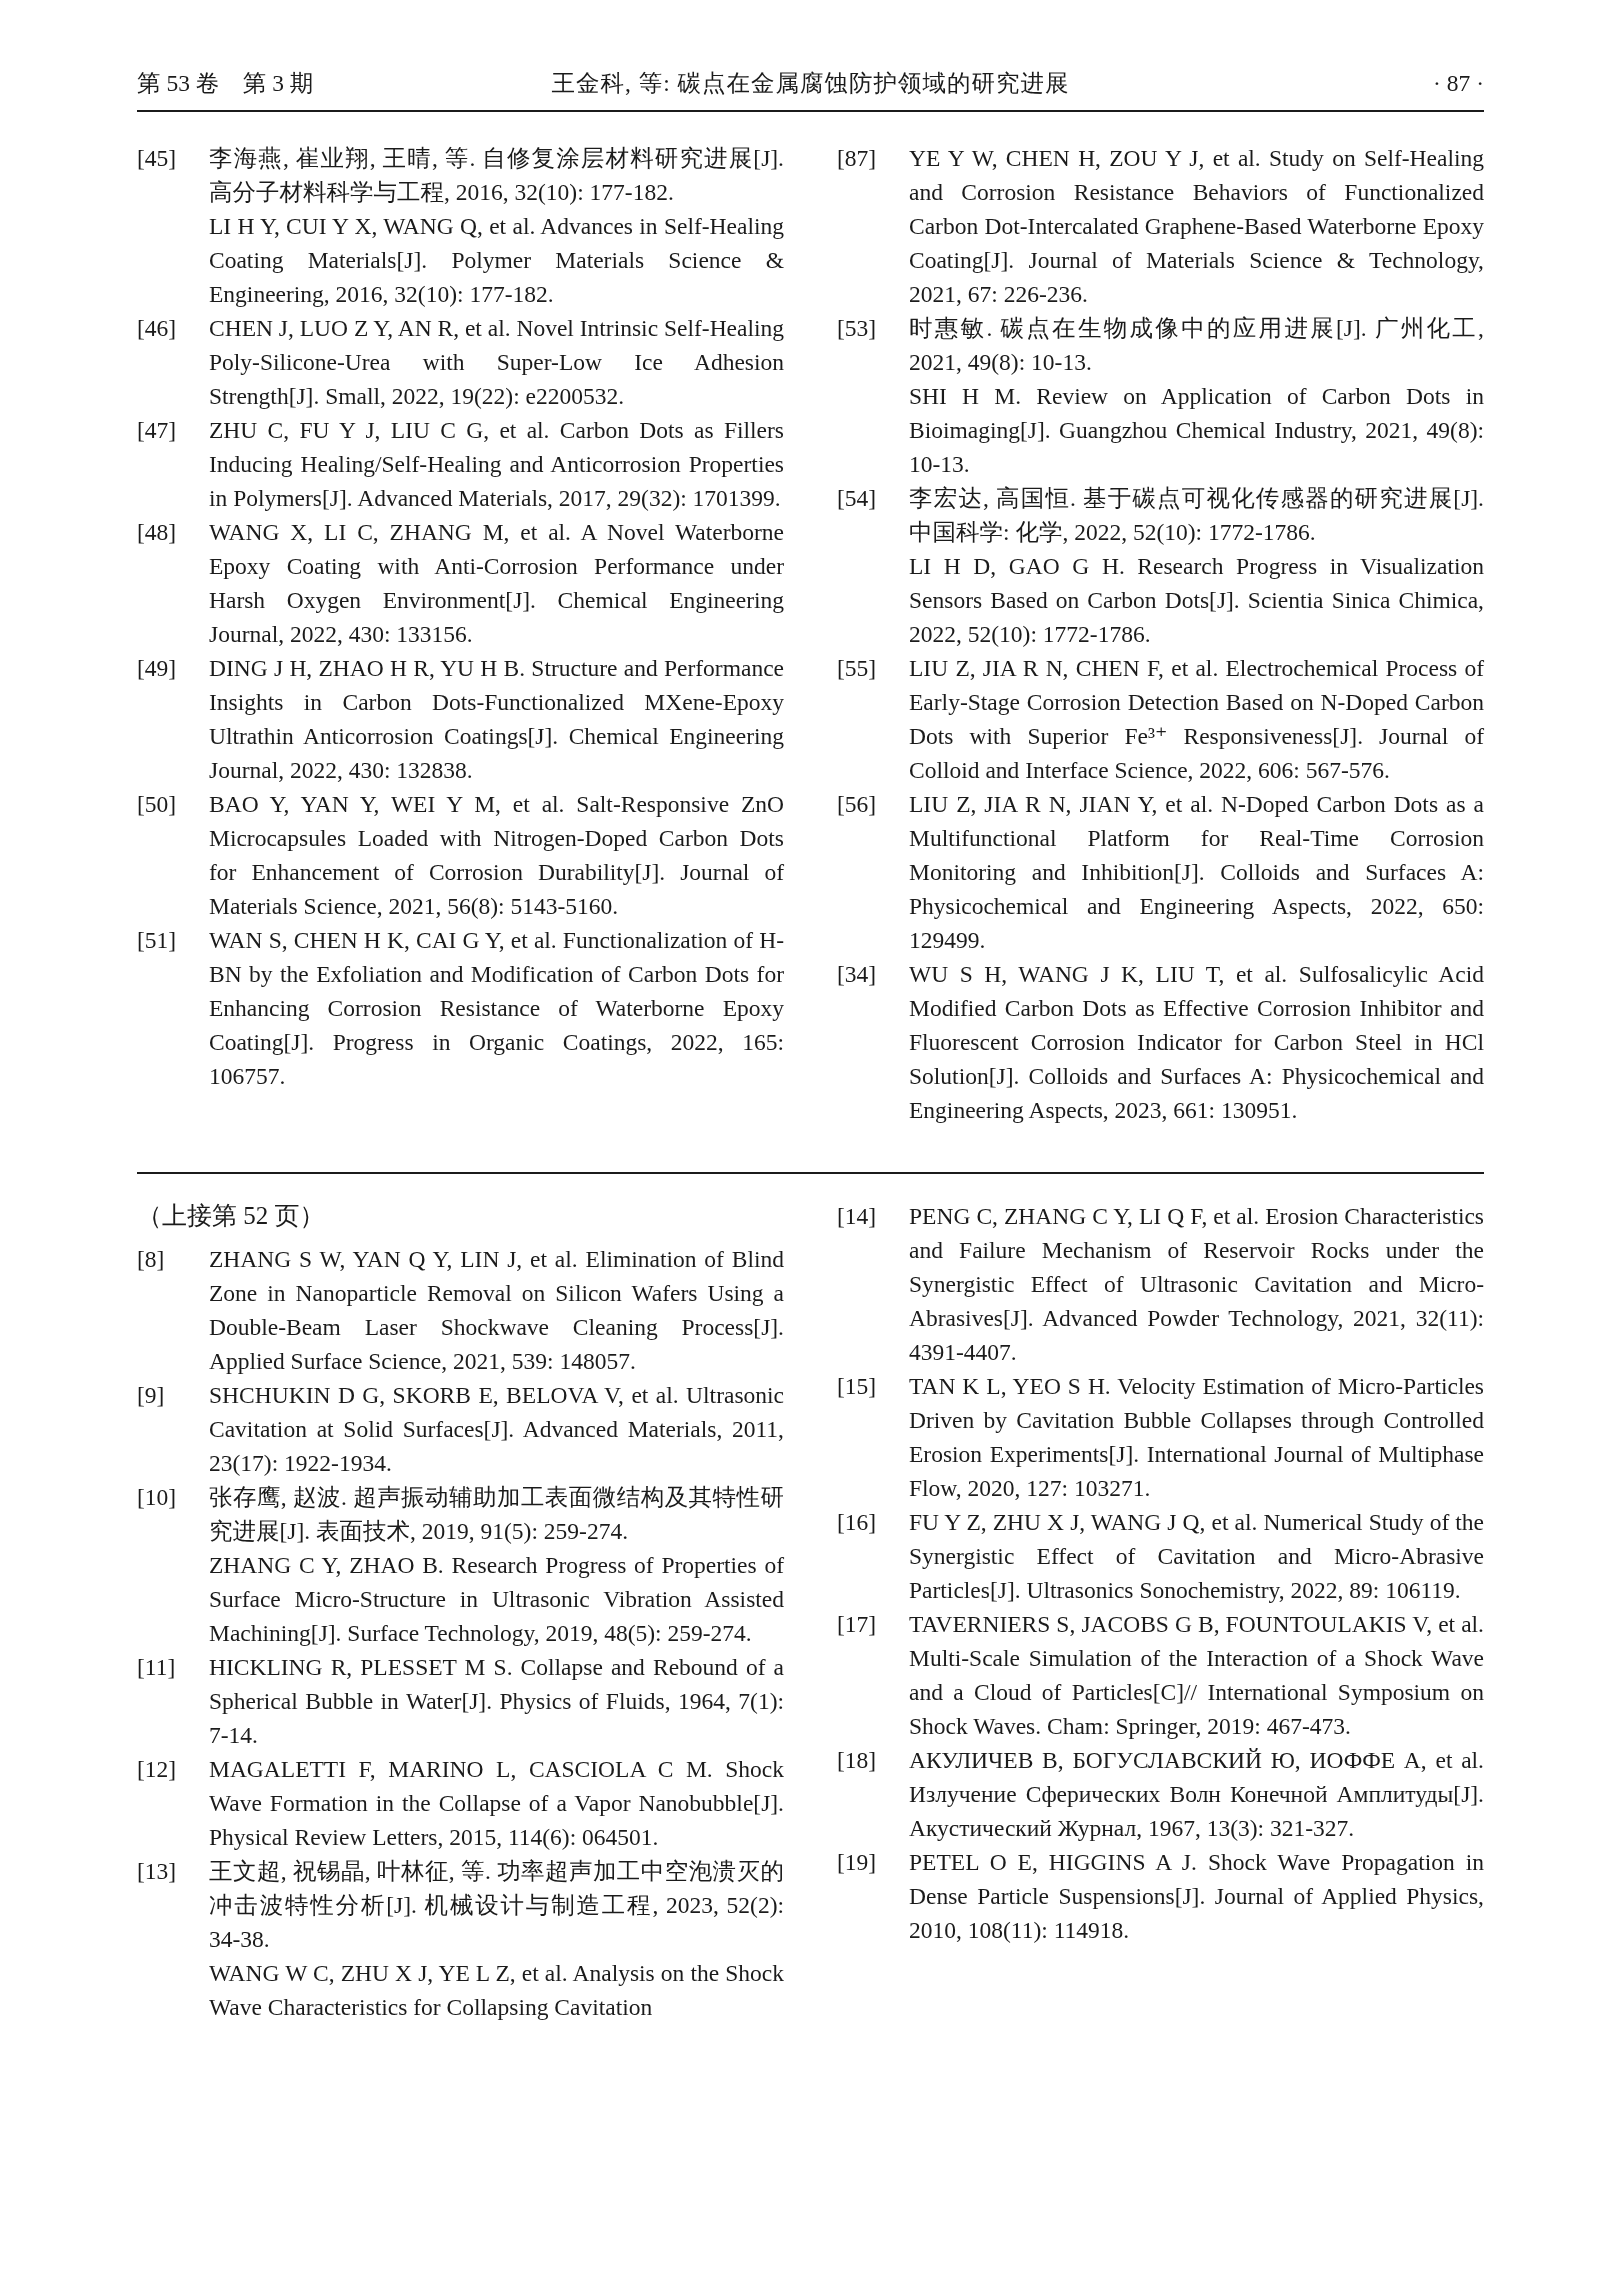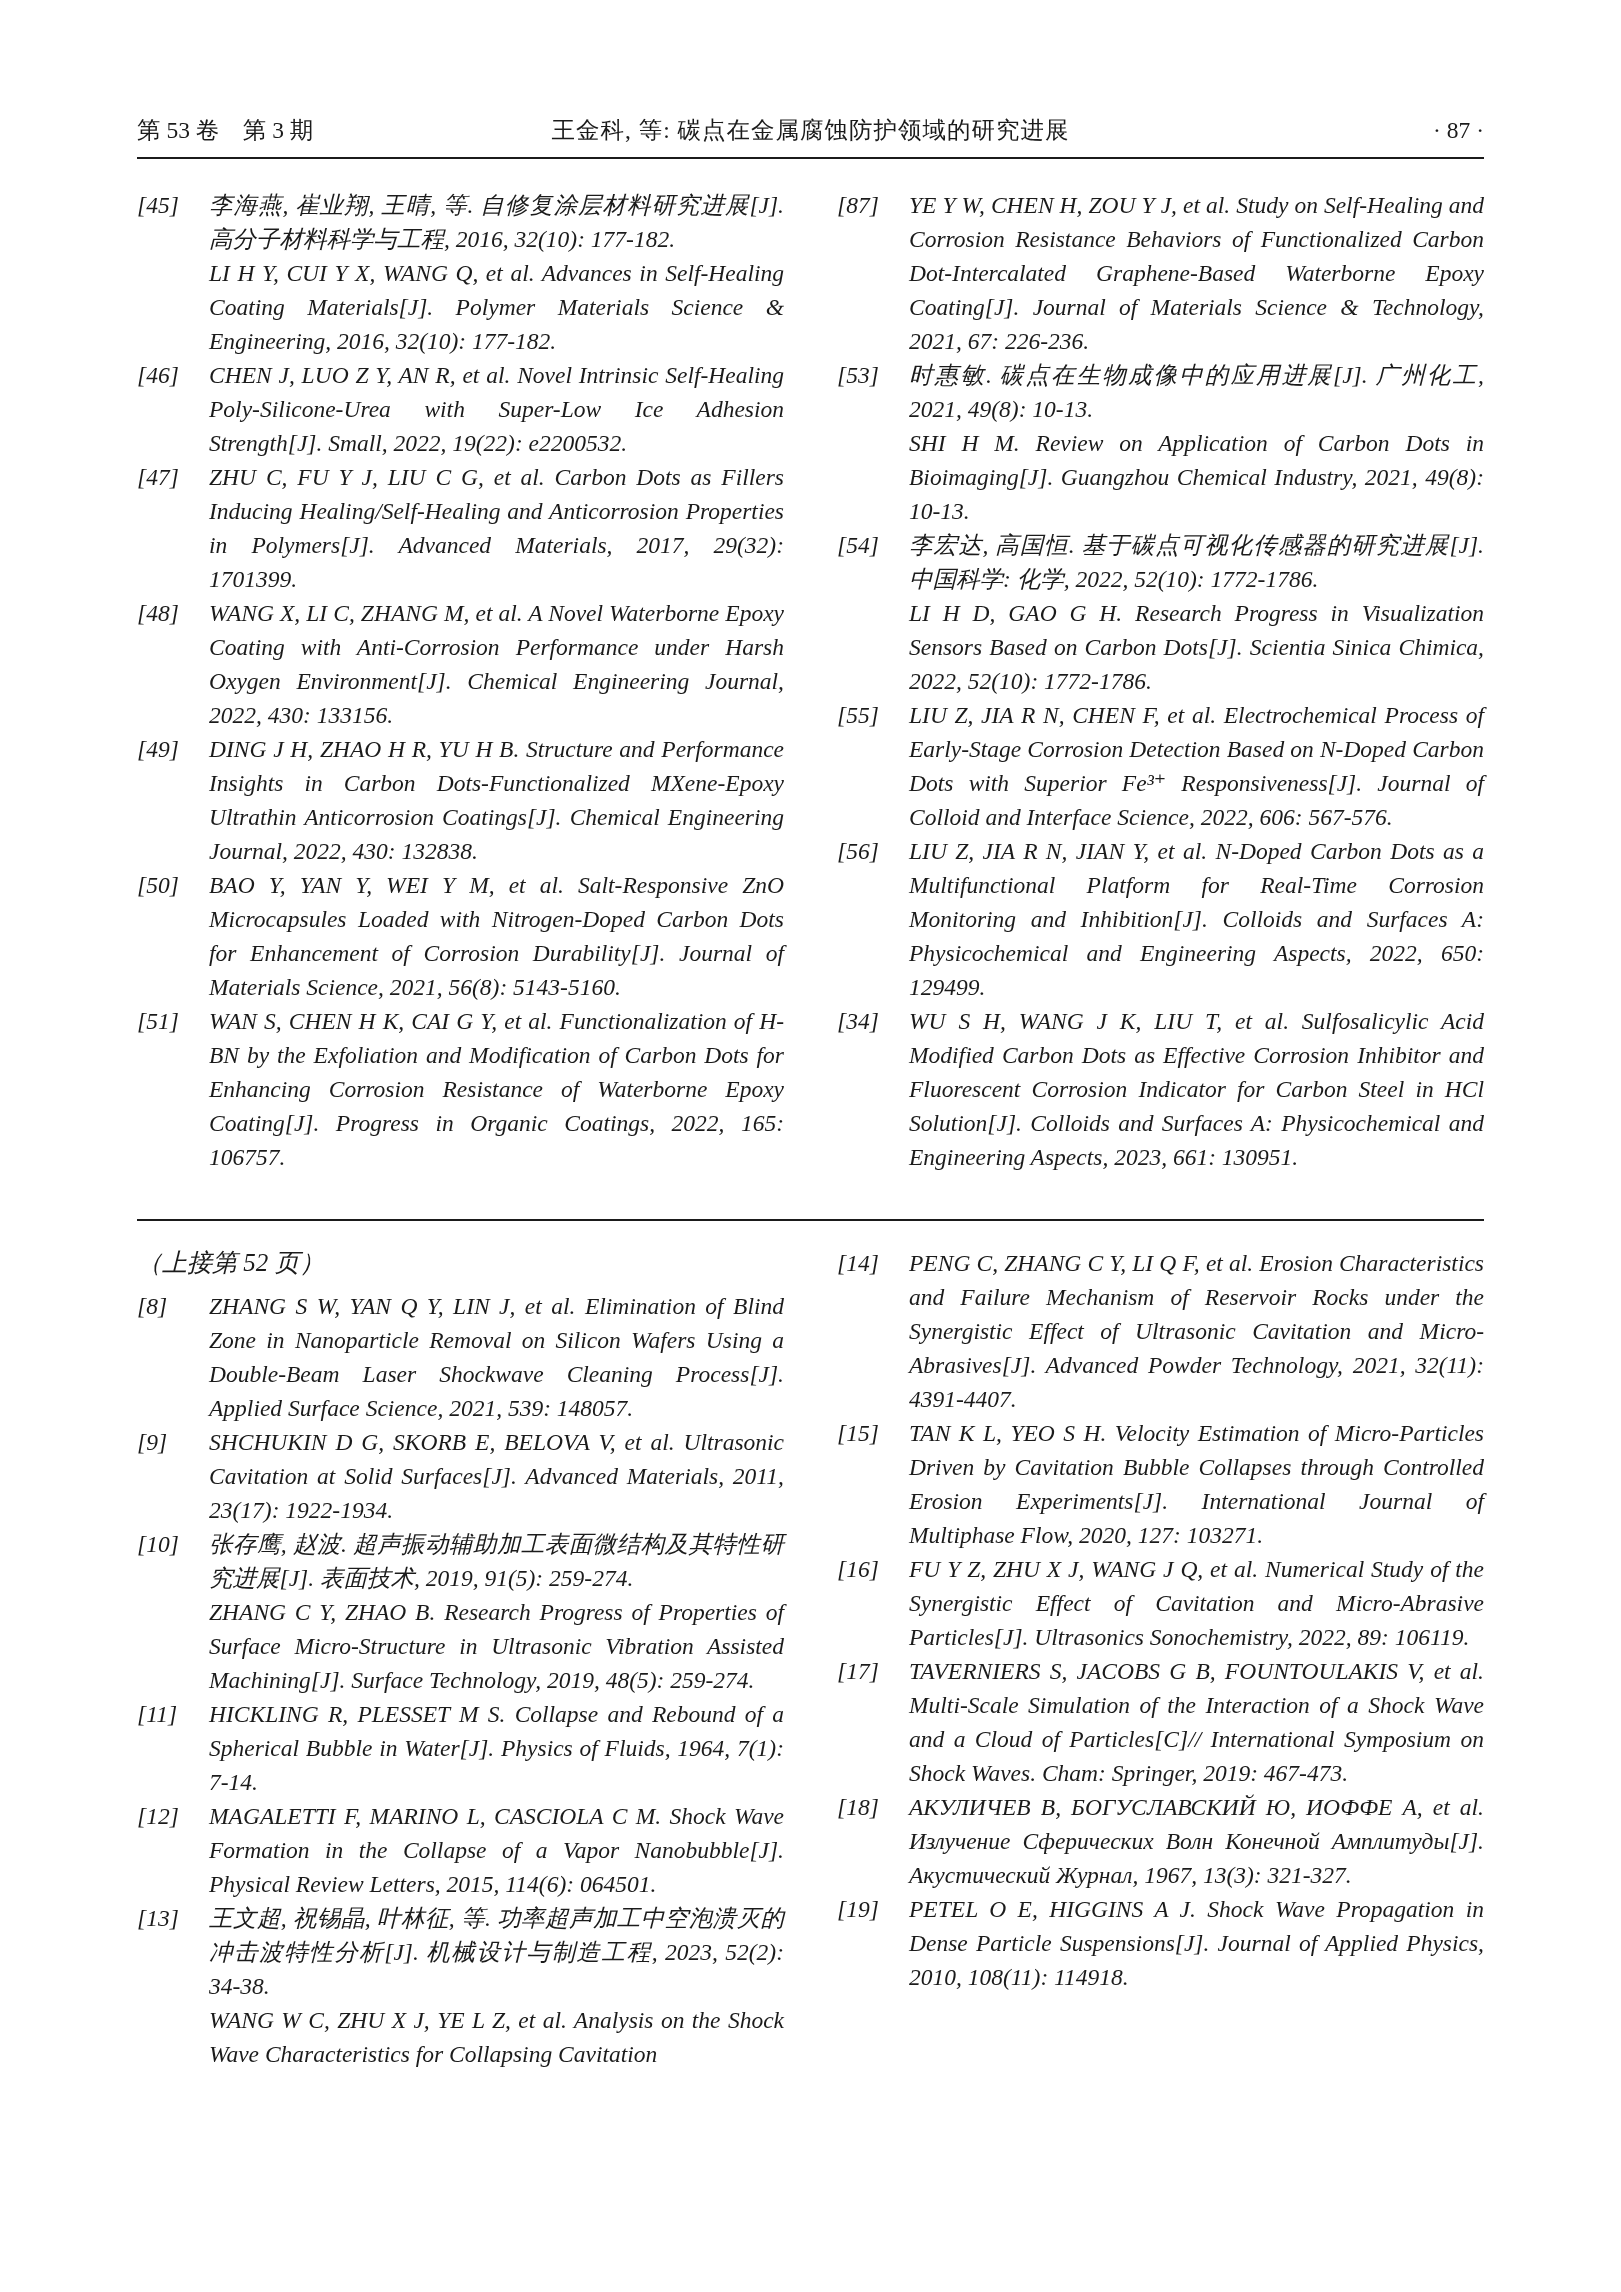--- a/index.html
+++ b/index.html
@@ -7,40 +7,39 @@
   body {
     width: 1621px;
     font-family: "Liberation Serif", "DejaVu Serif", serif;
     color: #1b1b1b;
   }
   .page {
     position: relative;
     width: 1621px;
     height: 2293px;
     background: #ffffff;
-    padding: 116px 137px 0 137px;
+    padding: 69px 137px 0 137px;
     overflow: hidden;
   }
   .page-header {
     display: grid;
     grid-template-columns: 1fr auto 1fr;
     align-items: baseline;
     font-size: 23.5px;
     line-height: 29px;
     padding-bottom: 11.8px;
     border-bottom: 2px solid #1b1b1b;
   }
   .header-left  { justify-self: start; }
   .header-center{ justify-self: center; letter-spacing: 1px; }
   .header-right { justify-self: end; }
 
   .refs {
     display: flex;
     gap: 53px;
-    font-style: italic;
   }
   .refs-top { margin-top: 29px; }
   .col { flex: 1 1 0; min-width: 0; }
 
   .ref { display: flex; }
   .ref-label {
     flex: 0 0 65px;
     width: 65px;
     font-size: 23.5px;
     line-height: 34px;

